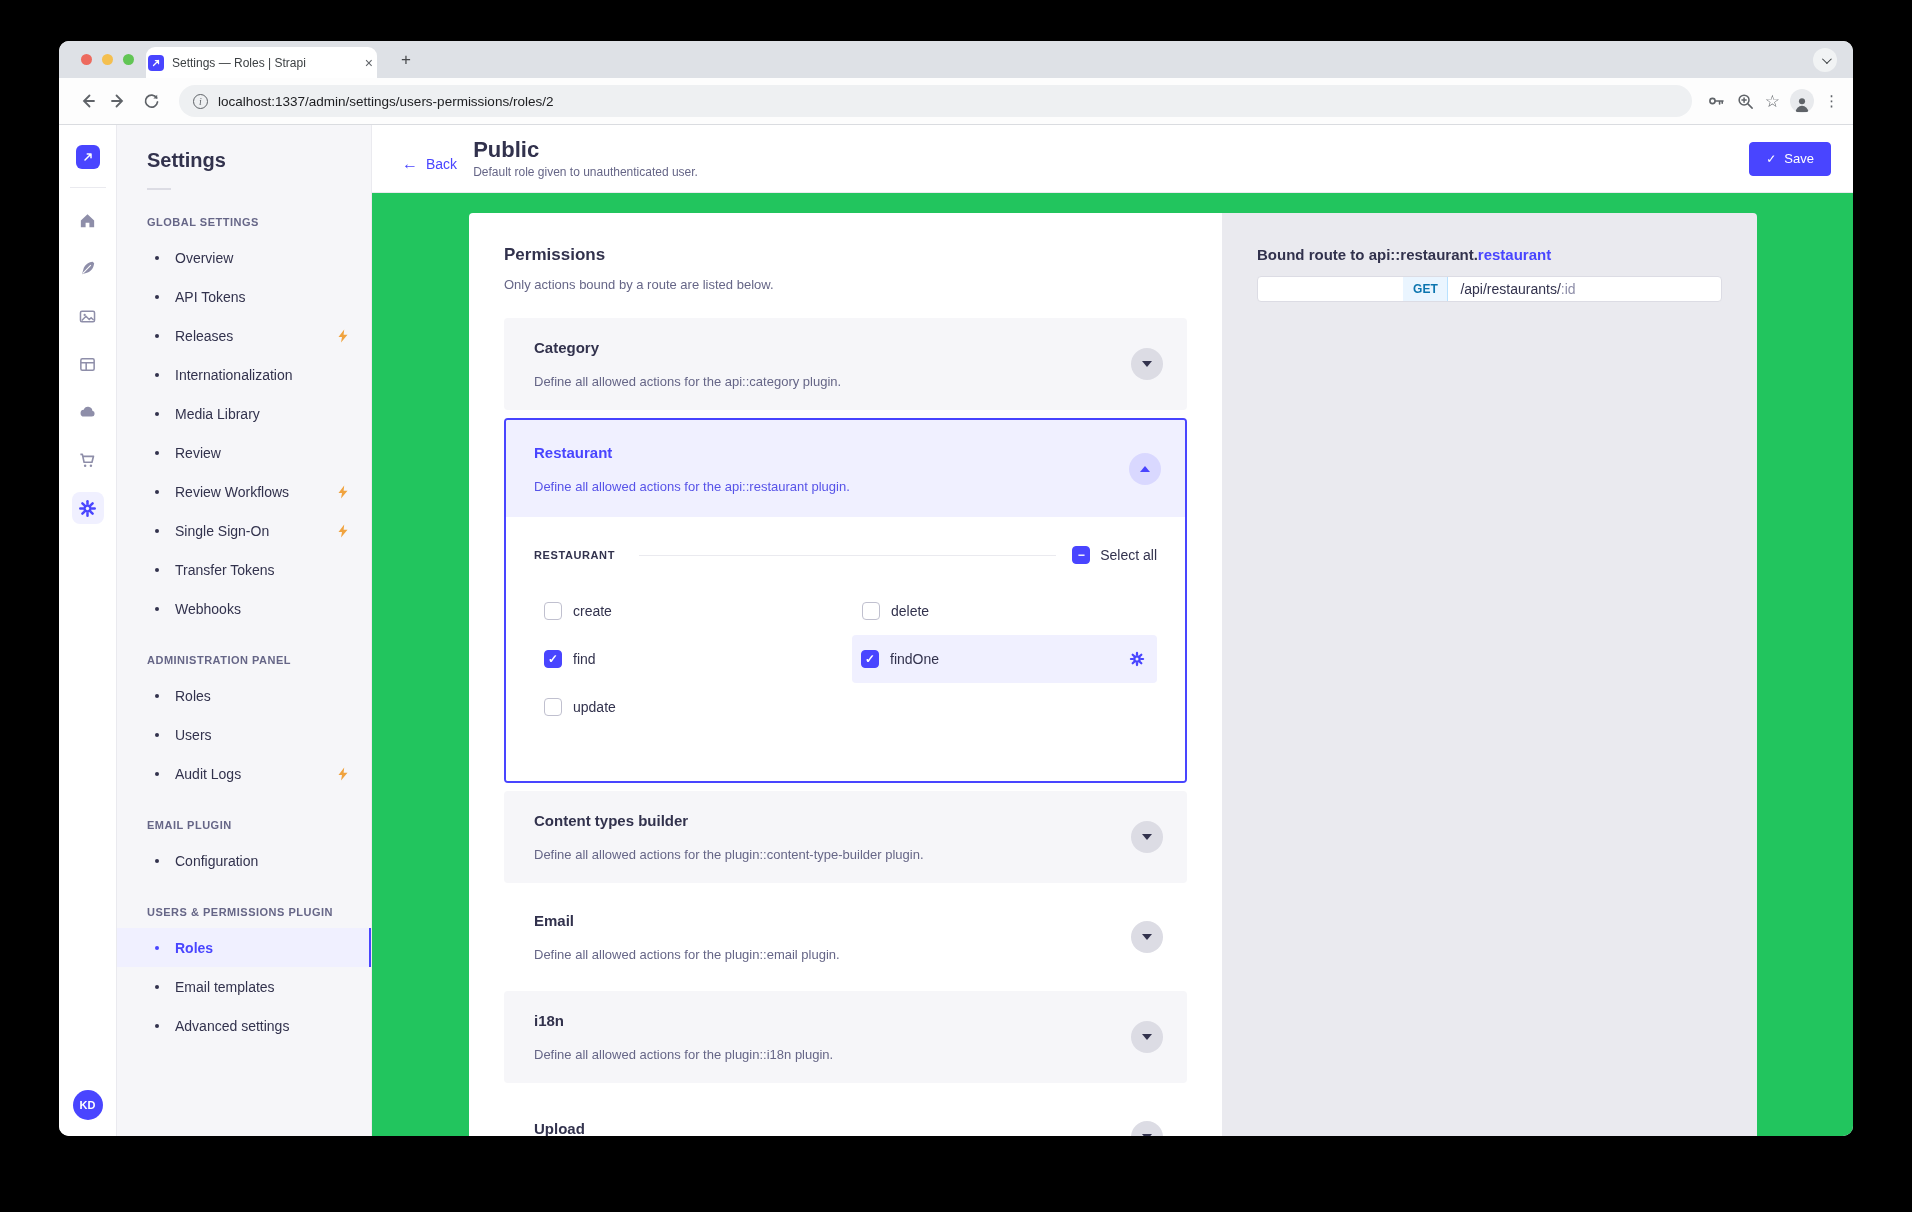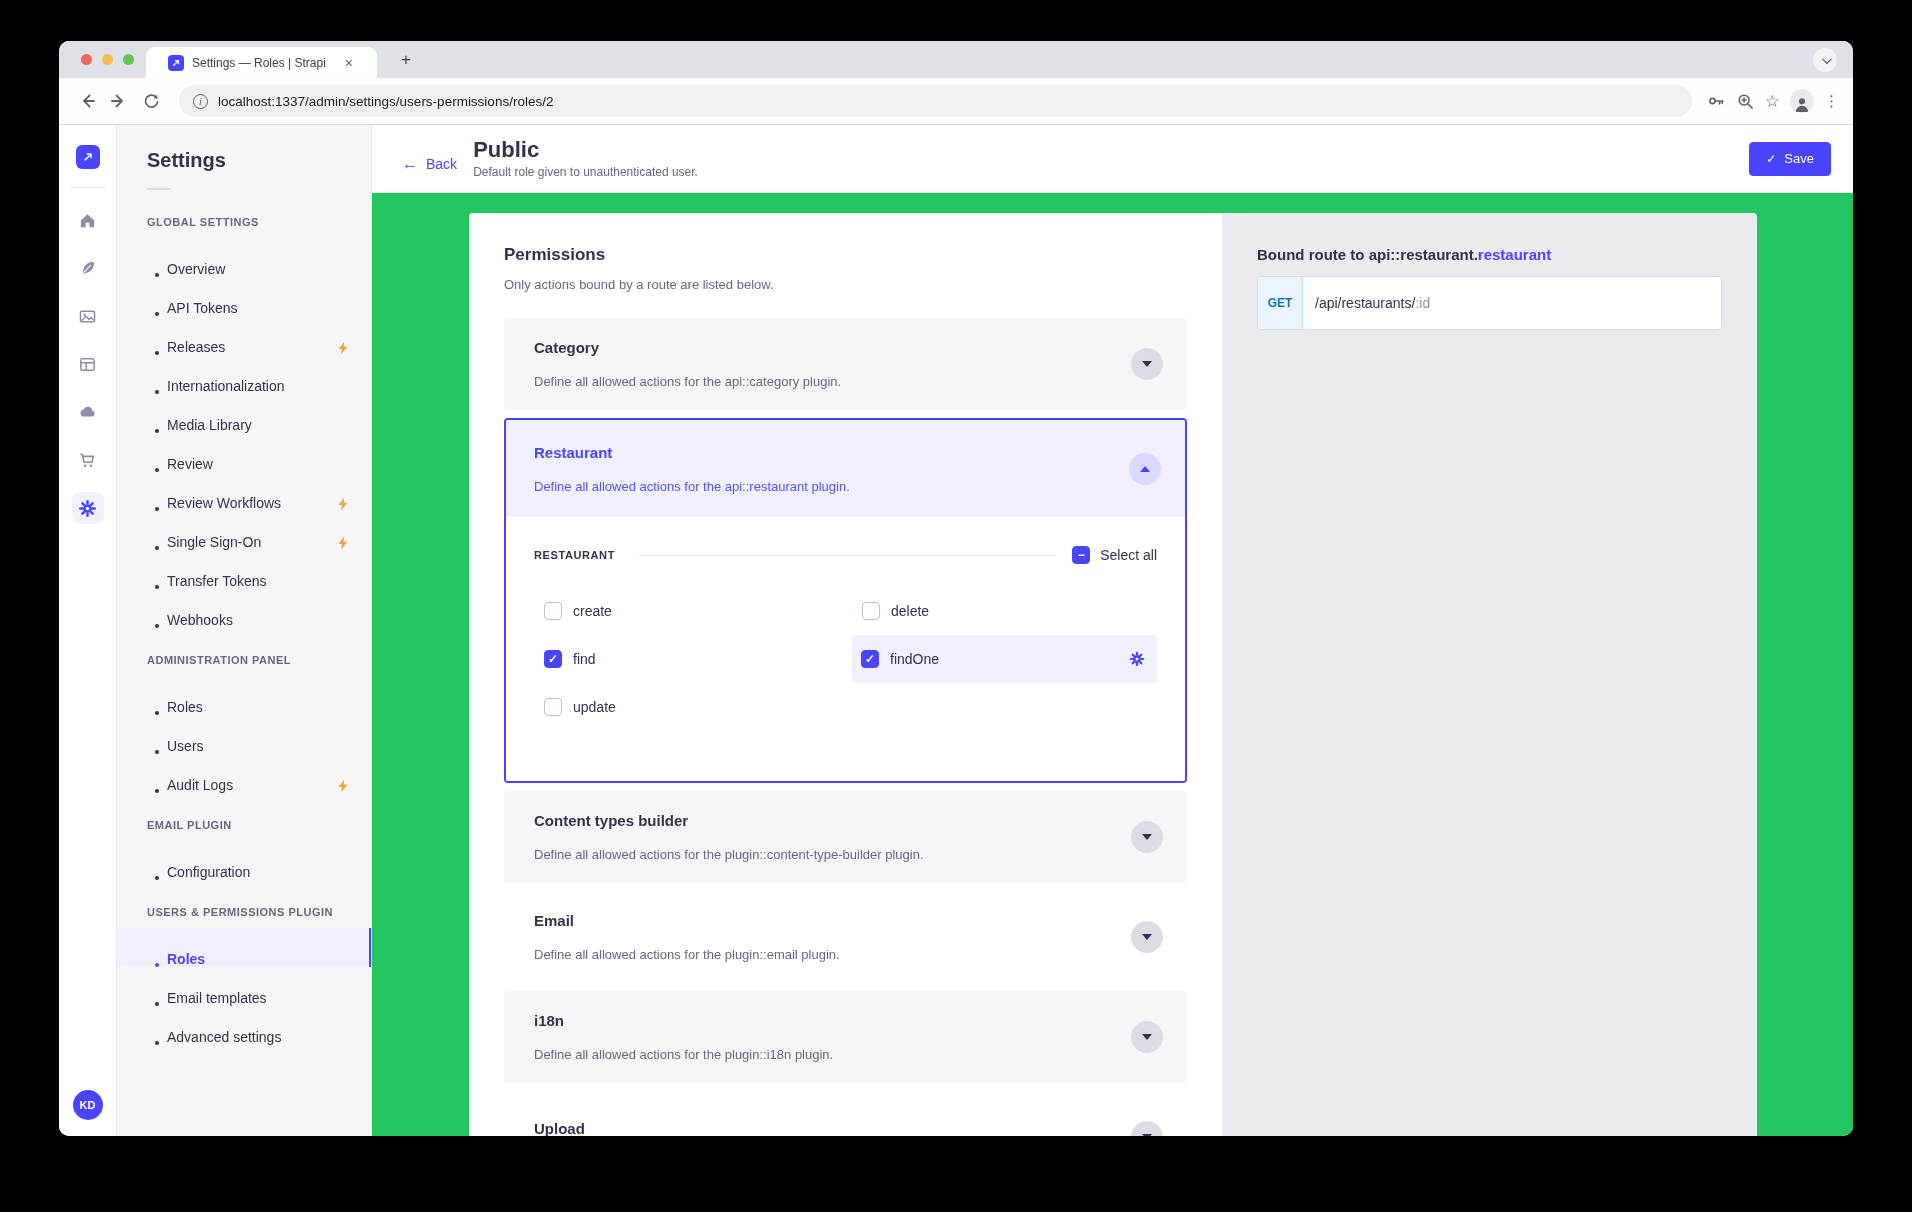--- a/index.html
+++ b/index.html
@@ -8,21 +8,21 @@
   .stage { position:relative; width:1912px; height:1212px; background:#000; overflow:hidden; }
   .window { position:absolute; left:59px; top:41px; width:1794px; height:1095px;
             border-radius:10px; overflow:hidden; background:#fff; display:flex; flex-direction:column; }
 
   
   .tabbar { position:relative; height:37px; background:#dee1e6; flex:0 0 auto; }
   .traffic { position:absolute; left:22px; top:13px; display:flex; gap:10px; }
   .traffic i { width:11px; height:11px; border-radius:50%; display:block; }
   .t-red{background:#ed6a5e;} .t-yellow{background:#f4bf4f;} .t-green{background:#61c554;}
   .tab { position:absolute; left:87px; bottom:0; width:231px; height:31px; background:#fff;
-         border-radius:9px 9px 0 0; display:flex; align-items:center; padding:0 22px; gap:8px; }
+         border-radius:9px 9px 0 0; display:flex; align-items:center; padding:0 2px; gap:8px; }
   .favicon { width:16px; height:16px; border-radius:4px; background:#4945ff; display:flex;
              align-items:center; justify-content:center; flex:0 0 auto; }
   .tab-title { font-size:12px; color:#3c4043; white-space:nowrap; overflow:hidden; flex:1; }
   .tab-close { font-size:14px; color:#5f6368; padding:0 2px; cursor:default; }
   .newtab { position:absolute; left:336px; top:8px; width:22px; height:22px; border-radius:50%;
             display:flex; align-items:center; justify-content:center; font-size:17px; color:#45474a; }
   .tab-chevron { position:absolute; right:16px; top:7px; width:24px; height:24px; border-radius:50%;
                  background:#f1f3f4; display:flex; align-items:center; justify-content:center; }
   .chev { width:7px; height:7px; border-right:1.8px solid #3c4043; border-bottom:1.8px solid #3c4043;
           transform:rotate(45deg) translateY(-2px); }
@@ -56,22 +56,22 @@
   .rail-avatar { width:30px; height:30px; border-radius:50%; background:#4945ff; color:#fff;
                  font-size:11px; font-weight:bold; display:flex; align-items:center; justify-content:center;
                  margin-bottom:16px; }
 
   .sidenav { width:255px; background:#f6f6f9; border-right:1px solid #eaeaef; flex:0 0 auto;
              overflow:hidden; padding-top:24px; }
   .sidenav h1 { font-size:20px; font-weight:700; color:#32324d; padding-left:30px; }
   .side-divider { width:24px; height:2px; background:#dcdce4; margin:16px 0 0 30px; }
   .sec-label { font-size:11px; font-weight:700; letter-spacing:.5px; color:#666687;
                padding-left:30px; margin:26px 0 10px; }
-  .nav-item { height:39px; display:flex; align-items:flex-end; padding:0 22px 0 38px;
-              font-size:14px; color:#32324d; position:relative; }
+  .nav-item { height:39px; display:flex; align-items:center; padding:0 22px 0 38px;
+              font-size:14px; color:#32324d; position:relative;gap:8px; }
   .nav-item .dot { width:4px; height:4px; border-radius:50%; background:currentColor;
                    margin-right:8px; flex:0 0 auto; }
   .nav-item .bolt { margin-left:auto; display:flex; }
   .nav-item.active { background:#f0f0ff; color:#4945ff; font-weight:700; }
   .nav-item.active::after { content:""; position:absolute; right:0; top:0; bottom:0; width:2px; background:#4945ff; }
 
   .main { flex:1; display:flex; flex-direction:column; min-width:0; position:relative; }
   .pageheader { height:68px; background:#fff; border-bottom:1px solid #eaeaef; display:flex;
                 align-items:center; padding:0 22px 0 30px; flex:0 0 auto; }
   .back { display:flex; align-items:center; gap:8px; color:#4945ff; font-size:14px; margin-top:10px; }
@@ -119,22 +119,22 @@
   .cb-label { font-size:14px; color:#32324d; margin-left:11px; }
   .selectrow .cb-label { margin-left:10px; }
   .perm-grid { display:grid; grid-template-columns:318px 1fr; margin-top:22px; }
   .perm-cell { height:48px; display:flex; align-items:center; padding-left:10px; }
   .perm-cell.pill { background:#f0f0ff; border-radius:4px; padding:0 12px 0 9px; }
   .perm-cell.pill .cogwrap { margin-left:auto; display:flex; }
 
   .route-panel { flex:1; background:#eaeaef; border-radius:0 4px 0 0; padding:33px 35px; }
   .route-title { font-size:15px; font-weight:700; color:#32324d; }
   .route-title .hl { color:#4945ff; }
-  .route-input { margin-top:13px; height:54px; background:#fff; border:1px solid #dcdce4; border-radius:4px;
-                 display:flex; align-items:stretch; overflow:hidden; }
+  .route-input { margin-top:13px; height:26px; background:#fff; border:1px solid #dcdce4; border-radius:4px;
+                 display:flex; align-items:stretch; overflow:hidden;justify-content:center; }
   .get-badge { width:45px; background:#eaf5ff; border-right:1px solid #b8e1ff; color:#0c75af;
                font-size:12px; font-weight:700; display:flex; align-items:center; justify-content:center; flex:0 0 auto; }
   .route-text { display:flex; align-items:center; padding-left:12px; font-size:14px; color:#32324d; }
   .route-text .param { color:#8e8ea9; }
   svg { display:block; }
 </style>
 </head>
 <body>
 
 <div class="stage">

